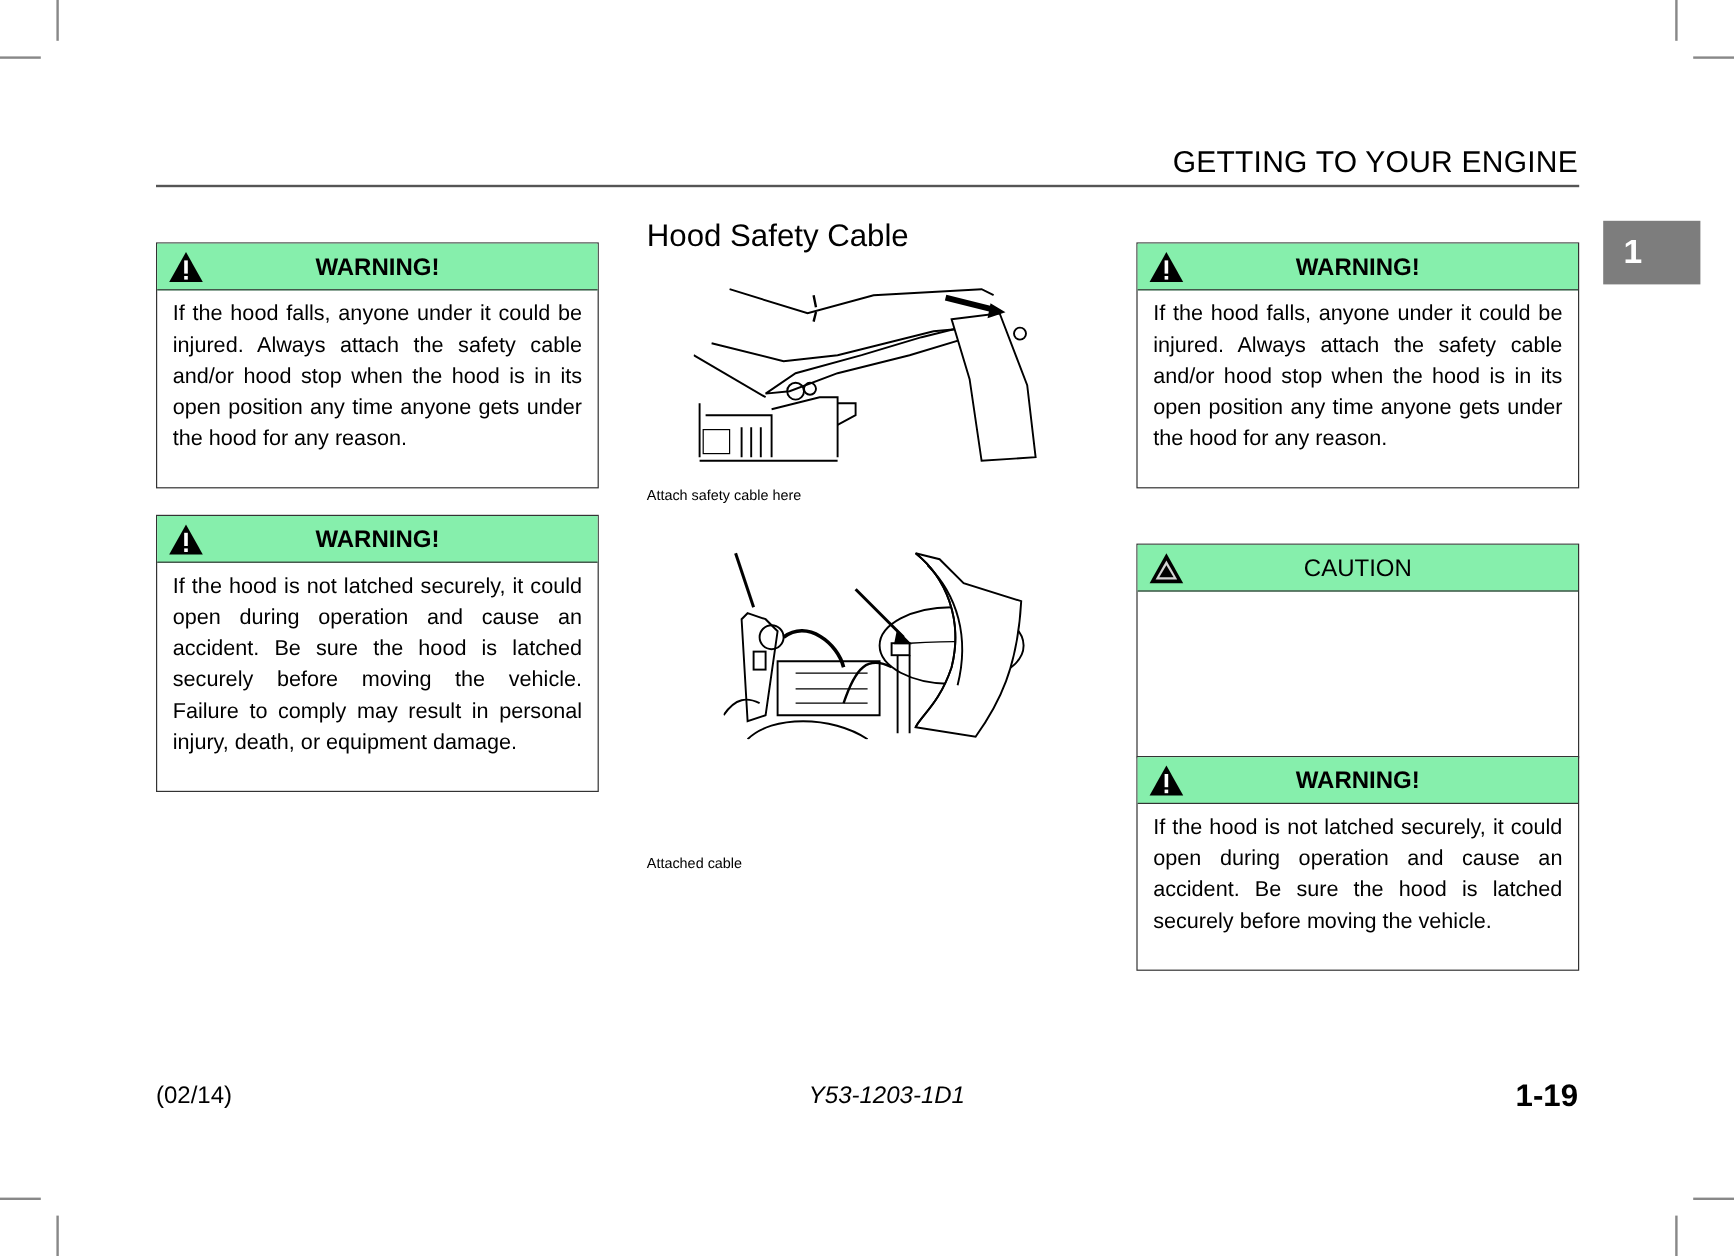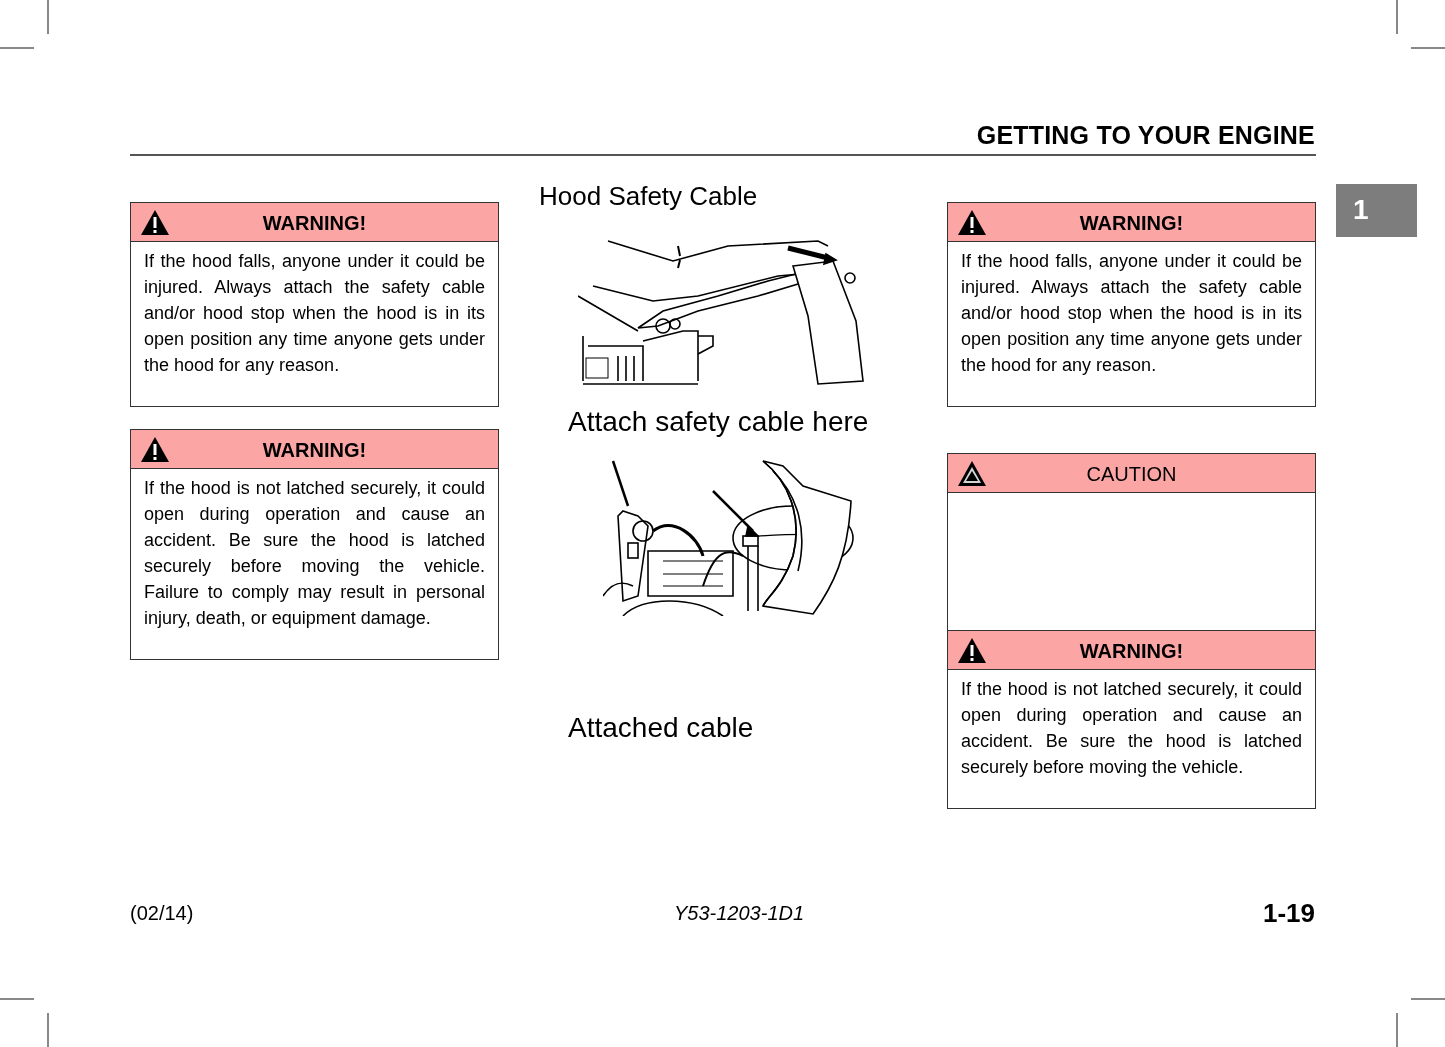--- a/index.html
+++ b/index.html
@@ -1,32 +1,32 @@
 <!DOCTYPE html>
 <html><head>
 <meta charset="utf-8">
 <style>
   html, body { margin: 0; padding: 0; background: #ffffff; }
   body { width: 1445px; height: 1047px; position: relative; overflow: hidden;
          font-family: "Liberation Sans", sans-serif; color: #000; }
   .crop { position: absolute; background: #888; }
-  .hdr-title { position: absolute; right: 130px; top: 121px; font-weight: bold; font-size: 25px; letter-spacing: 0.2px; }
+  .hdr-title { position: absolute; right: 130px; top: 121px; font-weight: normal; font-size: 25px; letter-spacing: 0.2px; }
   .hdr-rule { position: absolute; left: 130px; top: 154px; width: 1186px; height: 2px; background: #555; }
   .tab { position: absolute; left: 1336px; top: 184px; width: 81px; height: 53px; background: #7d7d7d;
          color: #fff; font-weight: bold; font-size: 28px; }
   .tab span { position: absolute; left: 17px; top: 10px; }
   .box { position: absolute; border: 1.5px solid #333; box-sizing: border-box; background: #fff; }
-  .box .bh { height: 38px; background: #fca5a5; border-bottom: 1.5px solid #333; position: relative; }
+  .box .bh { height: 38px; background: #86efac; border-bottom: 1.5px solid #333; position: relative; }
   .box .bh .ic { position: absolute; left: 9px; top: 6px; width: 30px; height: 27px; }
   .box .bh .lbl { position: absolute; left: 0; right: 0; top: 9px; text-align: center; font-size: 20px; padding-left: 0; }
   .box .bh .lbl.bold { font-weight: bold; }
   .box .bb { padding: 6px 13px 4px 13px; font-size: 18px; line-height: 26px; text-align: justify; }
   .sec-title { position: absolute; left: 539px; top: 181px; font-weight: normal; font-size: 26px; }
   .fig { position: absolute; }
-  .caption { position: absolute; left: 568px; font-size: 28px; }
+  .caption { position: absolute; left: 539px; font-size: 12px; }
   .foot { position: absolute; top: 902px; font-size: 20px; }
   .pagenum { position: absolute; right: 130px; top: 898px; font-weight: bold; font-size: 26px; }
 </style>
 </head>
 <body>
 
 <div class="crop" style="left:47px;top:0;width:1.5px;height:34px;"></div>
 <div class="crop" style="left:0;top:47px;width:34px;height:1.5px;"></div>
 <div class="crop" style="left:1396px;top:0;width:1.5px;height:34px;"></div>
 <div class="crop" style="left:1411px;top:47px;width:34px;height:1.5px;"></div>

